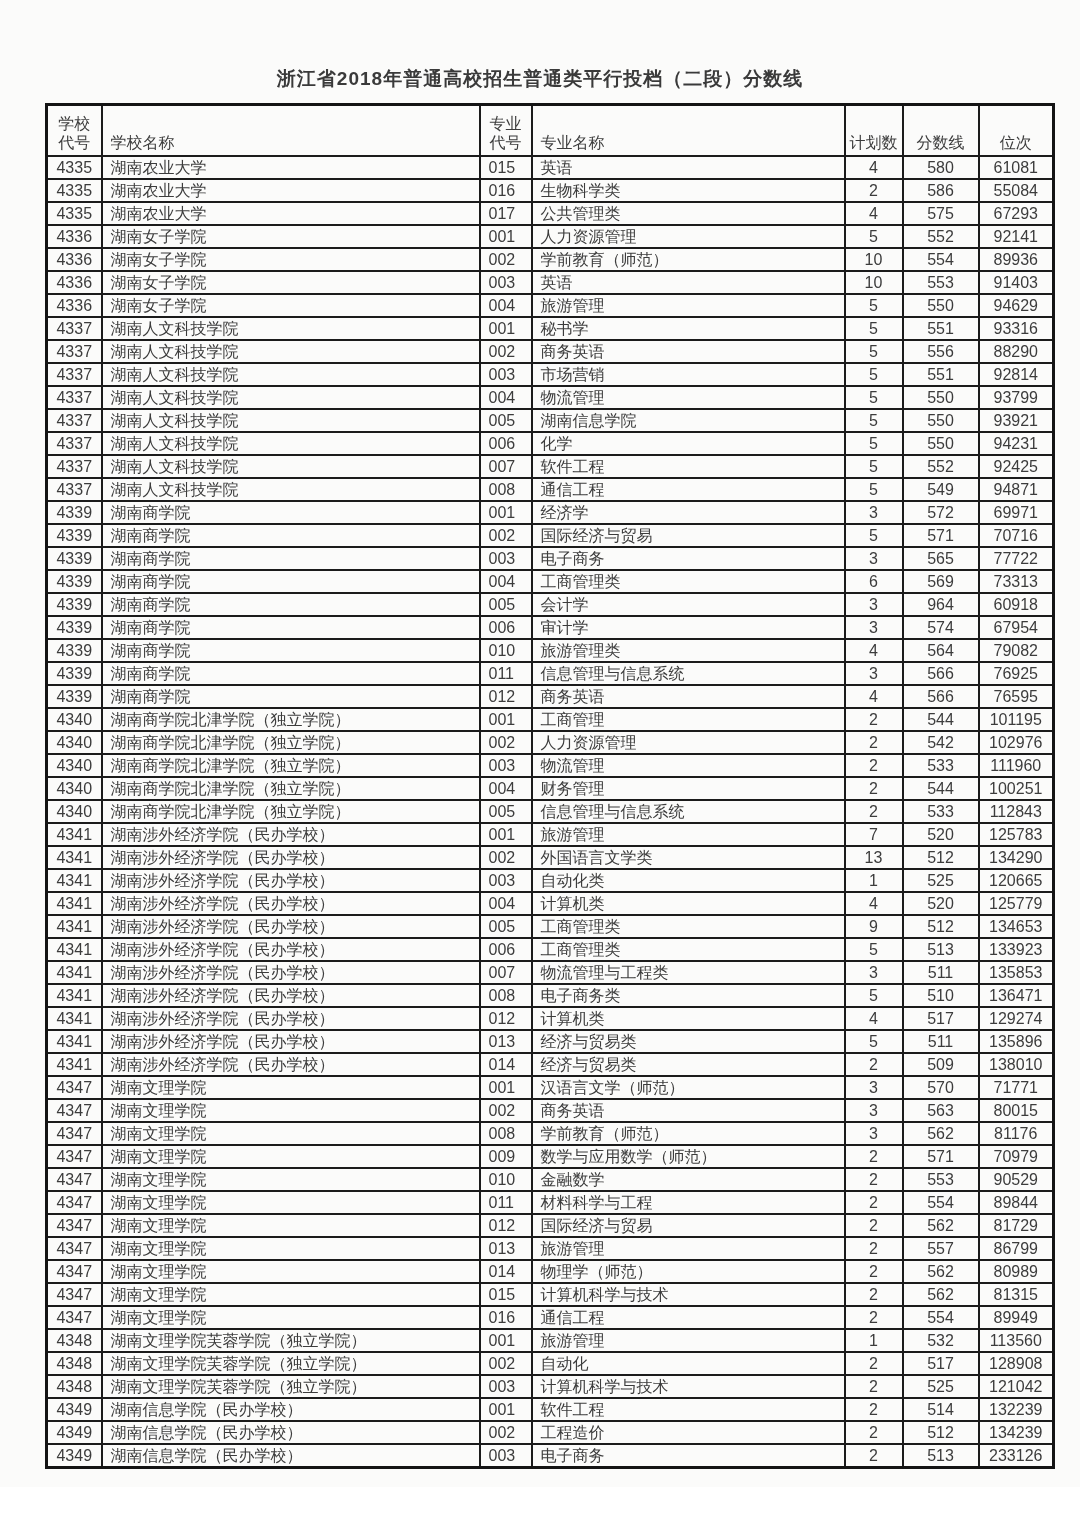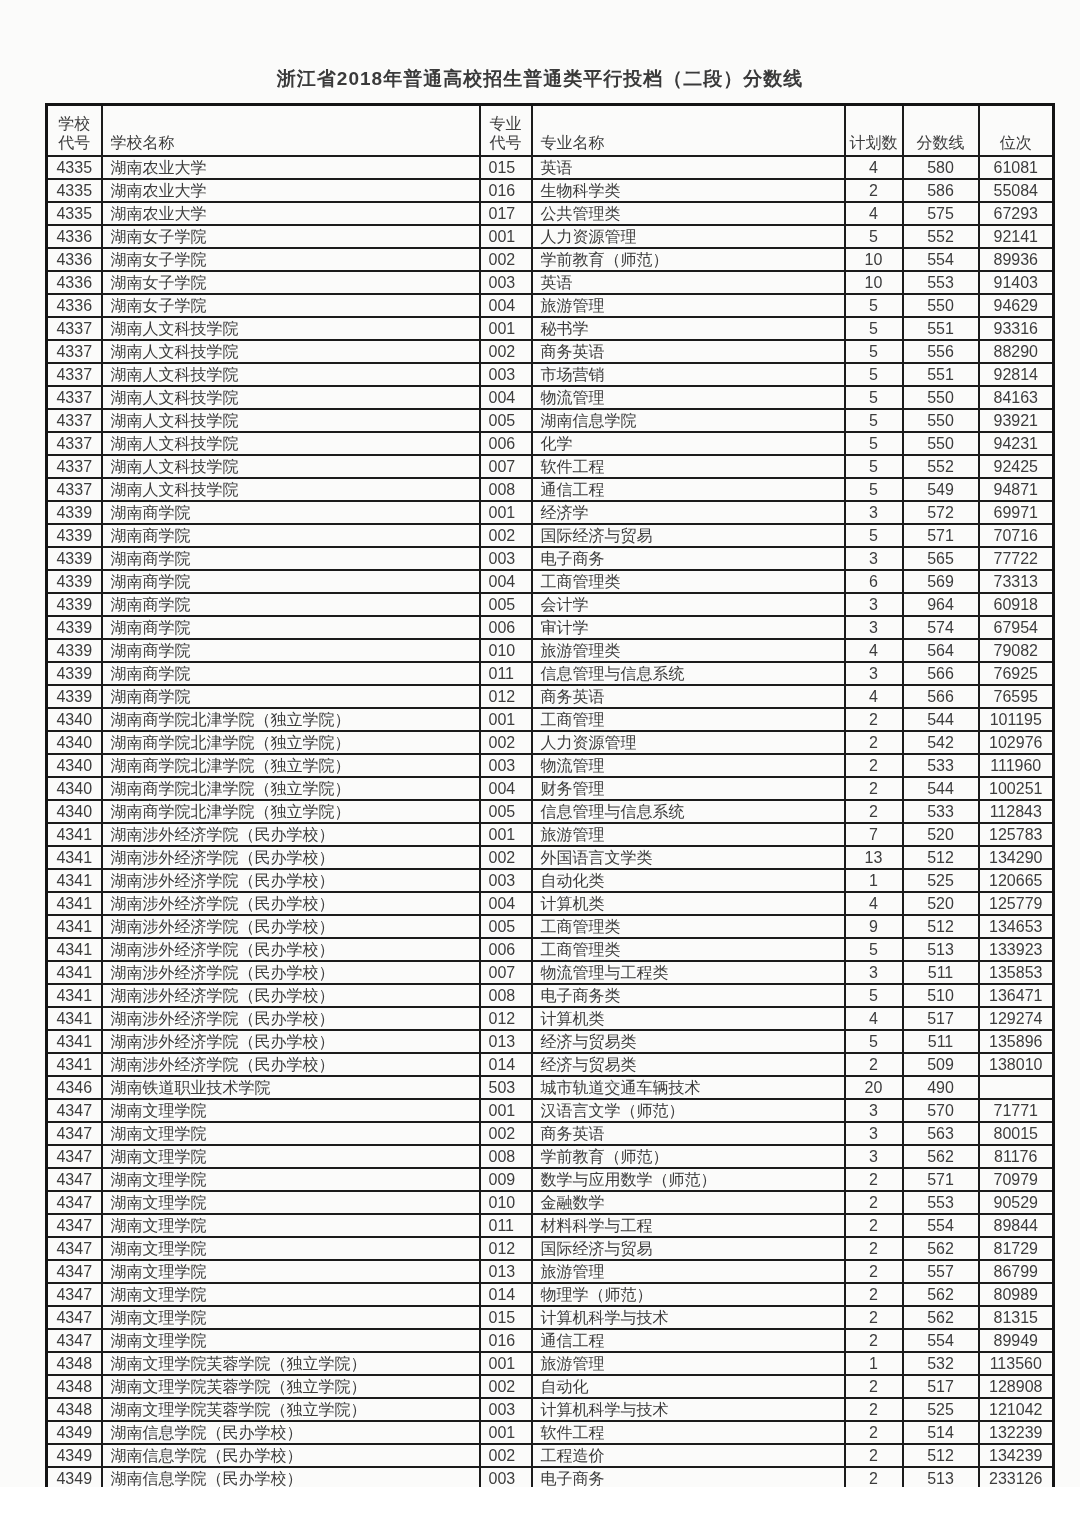--- a/index.html
+++ b/index.html
@@ -184,21 +184,21 @@
           <td>551</td>
           <td>92814</td>
         </tr>
         <tr>
           <td>4337</td>
           <td class="al">湖南人文科技学院</td>
           <td class="al">004</td>
           <td class="al">物流管理</td>
           <td>5</td>
           <td>550</td>
-          <td>84163</td>
+          <td>93799</td>
         </tr>
         <tr>
           <td>4337</td>
           <td class="al">湖南人文科技学院</td>
           <td class="al">005</td>
           <td class="al">湖南信息学院</td>
           <td>5</td>
           <td>550</td>
           <td>93921</td>
         </tr>
@@ -448,29 +448,20 @@
         <tr>
           <td>4341</td>
           <td class="al">湖南涉外经济学院（民办学校）</td>
           <td class="al">014</td>
           <td class="al">经济与贸易类</td>
           <td>2</td>
           <td>509</td>
           <td>138010</td>
         </tr>
         <tr>
-          <td>4346</td>
-          <td class="al">湖南铁道职业技术学院</td>
-          <td class="al">503</td>
-          <td class="al">城市轨道交通车辆技术</td>
-          <td>20</td>
-          <td>490</td>
-          <td></td>
-        </tr>
-        <tr>
           <td>4347</td>
           <td class="al">湖南文理学院</td>
           <td class="al">001</td>
           <td class="al">汉语言文学（师范）</td>
           <td>3</td>
           <td>570</td>
           <td>71771</td>
         </tr>
         <tr>
           <td>4347</td>

